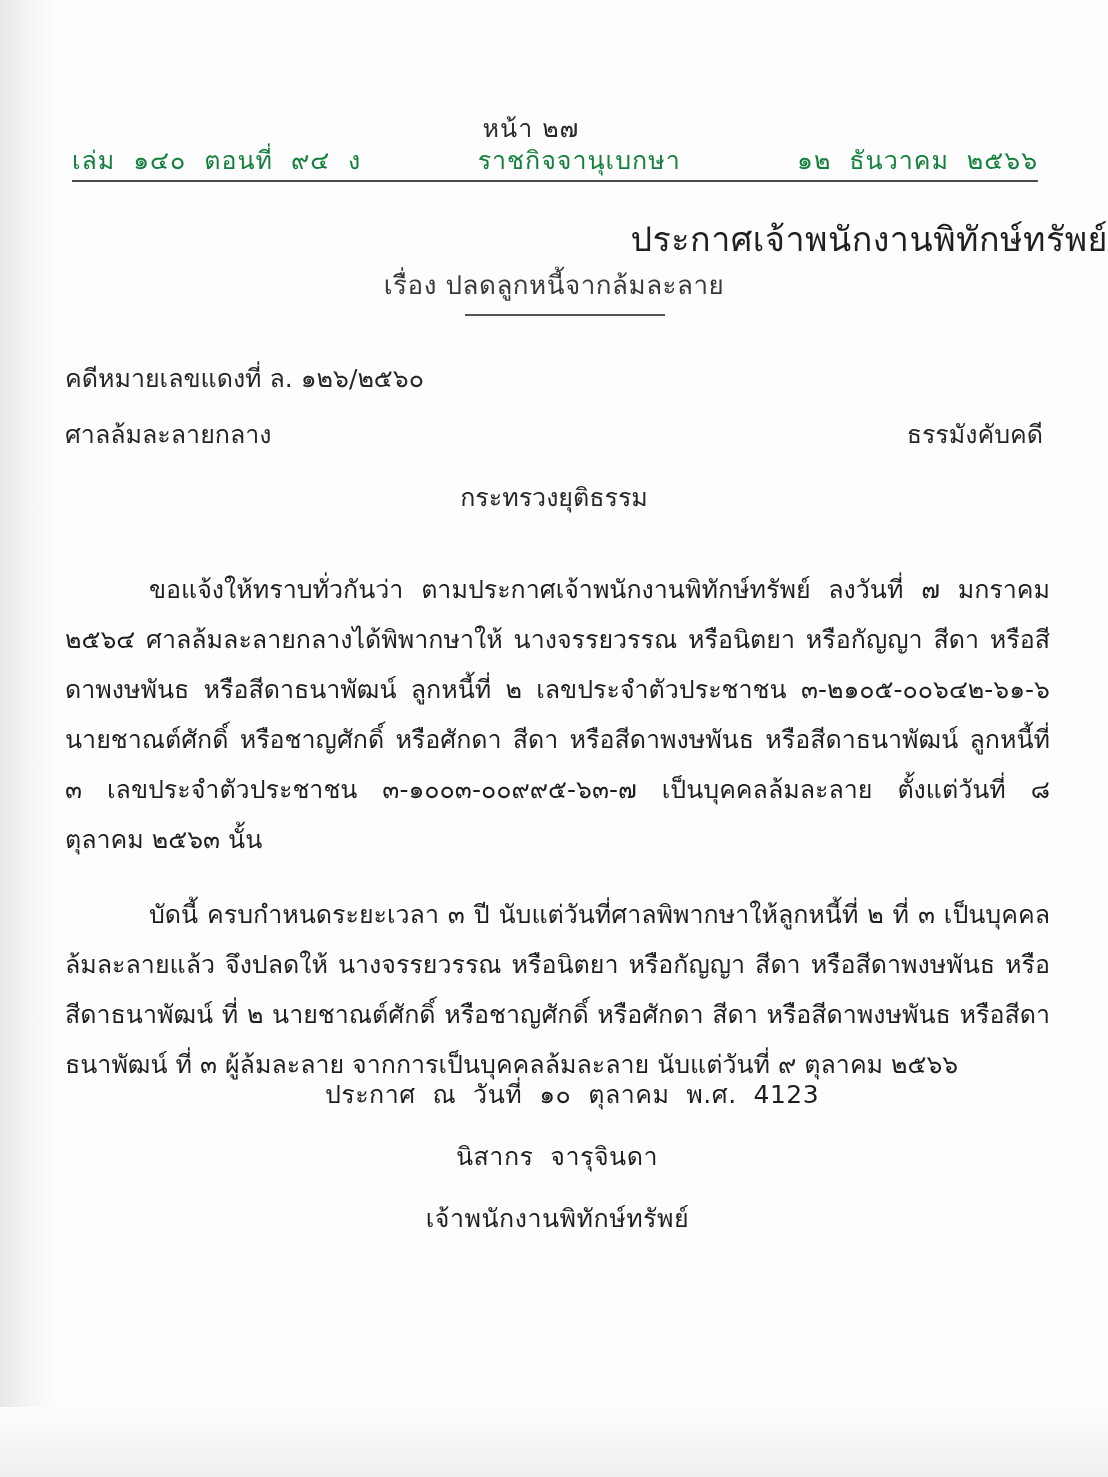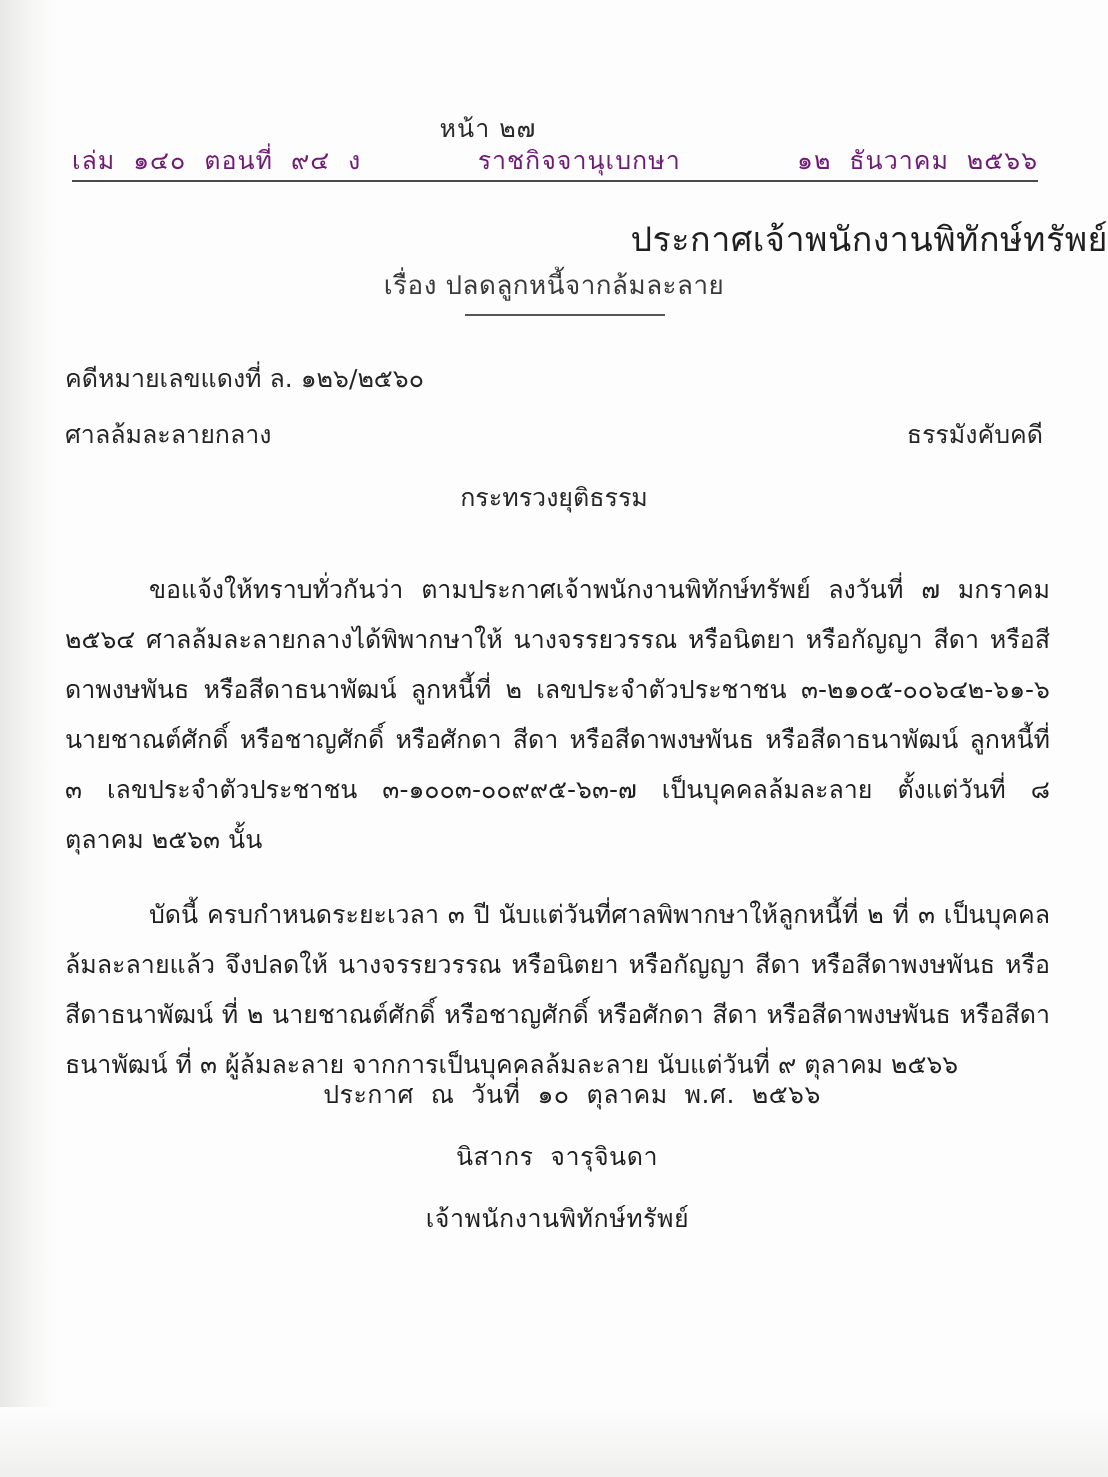--- a/index.html
+++ b/index.html
@@ -45,31 +45,32 @@
   
   .header-page-no {
     position: absolute;
     top: 108px;
     left: 0;
     width: 976px;
     text-align: center;
     font-size: 25px;
     letter-spacing: 1px;
     color: #2b2b2b;
+    padding-left: 43px;
   }
   .header-row {
     position: absolute;
     top: 140px;
     left: 72px;
     width: 966px;
     display: flex;
     justify-content: space-between;
     align-items: baseline;
     font-size: 25px;
-    color: #701a75;
+    color: #15803d;
   }
   .header-left { white-space: pre; letter-spacing: 1px; }
   .header-center { white-space: pre; letter-spacing: 1px; }
   .header-right { white-space: pre; letter-spacing: 1px; }
   .header-rule {
     position: absolute;
     top: 180px;
     left: 72px;
     width: 966px;
     height: 2px;
@@ -190,19 +191,19 @@
         <div class="meta-right">กระทรวงยุติธรรม</div>
       </div>
     </div>
 
     <div class="body-block">
       <p class="para indent">ขอแจ้งให้ทราบทั่วกันว่า ตามประกาศเจ้าพนักงานพิทักษ์ทรัพย์ ลงวันที่ ๗ มกราคม ๒๕๖๔ ศาลล้มละลายกลางได้พิพากษาให้ นางจรรยวรรณ หรือนิตยา หรือกัญญา สีดา หรือสีดาพงษพันธ หรือสีดาธนาพัฒน์ ลูกหนี้ที่ ๒ เลขประจำตัวประชาชน ๓-๒๑๐๕-๐๐๖๔๒-๖๑-๖ นายชาณต์ศักดิ์ หรือชาญศักดิ์ หรือศักดา สีดา หรือสีดาพงษพันธ หรือสีดาธนาพัฒน์ ลูกหนี้ที่ ๓ เลขประจำตัวประชาชน ๓-๑๐๐๓-๐๐๙๙๕-๖๓-๗ เป็นบุคคลล้มละลาย ตั้งแต่วันที่ ๘ ตุลาคม ๒๕๖๓ นั้น</p>
       <p class="para indent">บัดนี้ ครบกำหนดระยะเวลา ๓ ปี นับแต่วันที่ศาลพิพากษาให้ลูกหนี้ที่ ๒ ที่ ๓ เป็นบุคคลล้มละลายแล้ว จึงปลดให้ นางจรรยวรรณ หรือนิตยา หรือกัญญา สีดา หรือสีดาพงษพันธ หรือสีดาธนาพัฒน์ ที่ ๒ นายชาณต์ศักดิ์ หรือชาญศักดิ์ หรือศักดา สีดา หรือสีดาพงษพันธ หรือสีดาธนาพัฒน์ ที่ ๓ ผู้ล้มละลาย จากการเป็นบุคคลล้มละลาย นับแต่วันที่ ๙ ตุลาคม ๒๕๖๖</p>
     </div>
 
     <div class="sign-block">
-      <div class="sign-line sign-date">ประกาศ  ณ  วันที่  ๑๐  ตุลาคม  พ.ศ.  ๒๕๖๖</div>
+      <div class="sign-line sign-date">ประกาศ  ณ  วันที่  ๑๐  ตุลาคม  พ.ศ.  4123</div>
       <div class="sign-line sign-name">นิสากร  จารุจินดา</div>
       <div class="sign-line sign-role">เจ้าพนักงานพิทักษ์ทรัพย์</div>
     </div>
 
   </div>
 </div>
 
 </body></html>

